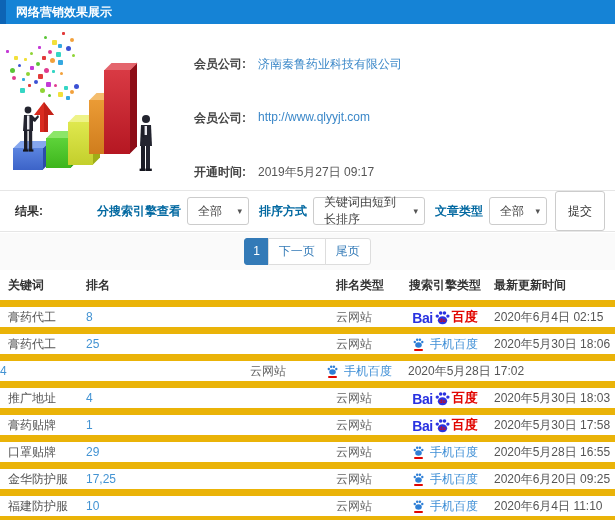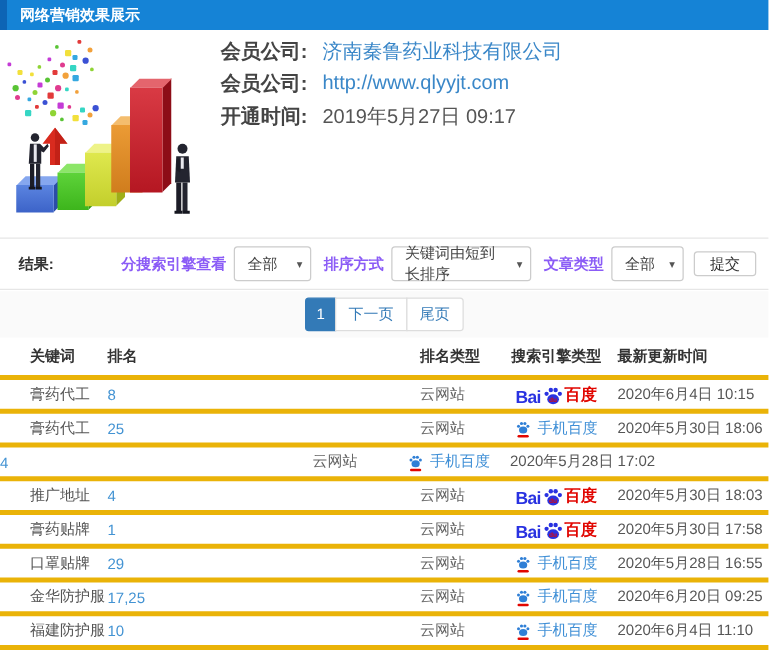--- a/index.html
+++ b/index.html
@@ -30,60 +30,60 @@
   .b-orange .front{background:linear-gradient(180deg,#eb9b35,#d07d1d);} .b-orange .top{background:#f4bd6e;} .b-orange .side{background:#a96210;}
   .b-red   { left:104px; top:40px;  width:26px; height:84px; }
   .b-red .front{background:linear-gradient(180deg,#d93a44,#b51722);} .b-red .top{background:#e4656d;} .b-red .side{background:#8d0d17;}
   .confetti-dot { position:absolute; }
   .arrow-up { position:absolute; left:33px; top:72px; }
   .person { position:absolute; }
   .p1 { left:18px; top:76px; width:22px; height:46px; }
   .p2 { left:134px; top:84px; width:22px; height:58px; }
 
   .info { position:absolute; left:168px; top:4px; width:420px; }
-  .info-row { display:flex; align-items:center; height:26px; font-size:16px; }
+  .info-row { display:flex; align-items:flex-start; height:26px; font-size:12px;margin-top:28px; }
   .info-label { width:78px; text-align:right; font-weight:bold; color:#444; }
   .info-value { margin-left:12px; color:#3a87c8; text-decoration:none; }
   .info-value.plain { color:#555; }
   .count-red { color:#e4393c; }
   .count-suffix { color:#3a87c8; }
 
   
   .filterbar { position:absolute; left:0; top:190px; width:615px; height:42px;
     border-top:1px solid #e6e6e6; border-bottom:1px solid #e6e6e6;
     display:flex; align-items:center; font-size:12px; }
   .result-label { font-weight:bold; color:#333; margin-left:15px; }
   .filter-controls { margin-left:auto; display:flex; align-items:center; margin-right:10px; }
-  .flabel { font-weight:bold; color:#8b5cf6; margin:0 6px 0 10px; white-space:nowrap; }
+  .flabel { font-weight:bold; color:#0369a1; margin:0 6px 0 10px; white-space:nowrap; }
   .select { display:flex; align-items:center; justify-content:space-between;
     border:1px solid #ccc; border-radius:3px; background:#fff; height:28px;
     padding:0 6px 0 10px; color:#444; cursor:pointer; }
   .sel-engine { width:62px; }
   .sel-sort { width:112px; }
   .sel-article { width:58px; }
   .caret { font-size:9px; color:#555; margin-left:6px; }
-  .submit-btn { margin-left:8px; height:20px; padding:0 12px; border:1px solid #ccc;
+  .submit-btn { margin-left:8px; height:40px; padding:0 12px; border:1px solid #ccc;
     border-radius:3px; background:#fff; color:#333; font-size:12px; cursor:pointer; }
 
   
   .pageband { position:absolute; left:0; top:233px; width:615px; height:37px;
     background:#fafafa; display:flex; align-items:center; justify-content:center; }
   .pager { display:flex; }
   .page-btn { display:block; min-width:24px; padding:0 10px; height:27px; line-height:25px;
     border:1px solid #ddd; background:#fff; color:#337ab7; font-size:12px; text-align:center;
     text-decoration:none; margin-left:-1px; cursor:pointer; }
   .page-btn:first-child { border-radius:3px 0 0 3px; margin-left:0; padding:0 8px; }
   .page-btn:last-child { border-radius:0 3px 3px 0; }
   .page-btn.active { background:#337ab7; border-color:#337ab7; color:#fff; }
 
   
   .table { position:absolute; left:0; top:270px; width:615px; }
-  .trow { display:flex; align-items:center; height:27px; font-size:12px; border-top:4px solid #eab308; }
+  .trow { display:flex; align-items:center; height:27px; font-size:12px; border-top:7px solid #eab308; }
   .thead-row { height:30px; border-top:none; font-weight:bold; color:#333; }
-  .c1 { width:86px; padding-left:24px; }
+  .c1 { width:86px; padding-left:8px; }
   .c2 { width:250px; }
   .c3 { width:62px; }
   .c4 { width:94px; display:flex; justify-content:center; align-items:center; }
   .c5 { flex:1; padding-left:2px; }
   .kw { color:#555; }
   .rank { color:#4393d3; text-decoration:none; cursor:pointer; }
   .rtype { color:#666;font-family:Liberation Mono, monospace; }
   .date { color:#555; }
 
   
@@ -267,21 +267,21 @@
             <circle cx="4.6" cy="10" r="2.4" fill="#2932e1"></circle>
             <circle cx="9.4" cy="5.6" r="2.5" fill="#2932e1"></circle>
             <circle cx="14.8" cy="5.6" r="2.5" fill="#2932e1"></circle>
             <circle cx="19.6" cy="10" r="2.4" fill="#2932e1"></circle>
             <text x="12" y="19" font-size="7.5" font-weight="bold" fill="#e10601" text-anchor="middle" font-family="Liberation Sans, sans-serif">du</text>
           </svg>
           <span class="cn">百度</span>
         </span>
 
       </span>
-      <span class="c5 date">2020年6月4日 10:15</span>
+      <span class="c5 date">2020年6月4日 02:15</span>
     </div>
 
     <div class="trow">
       <span class="c1 kw">膏药代工</span>
       <span class="c2"><a class="rank">25</a></span>
       <span class="c3 rtype">云网站</span>
       <span class="c4">
 
         <span class="logo-mobile">
           <span class="pawwrap">

